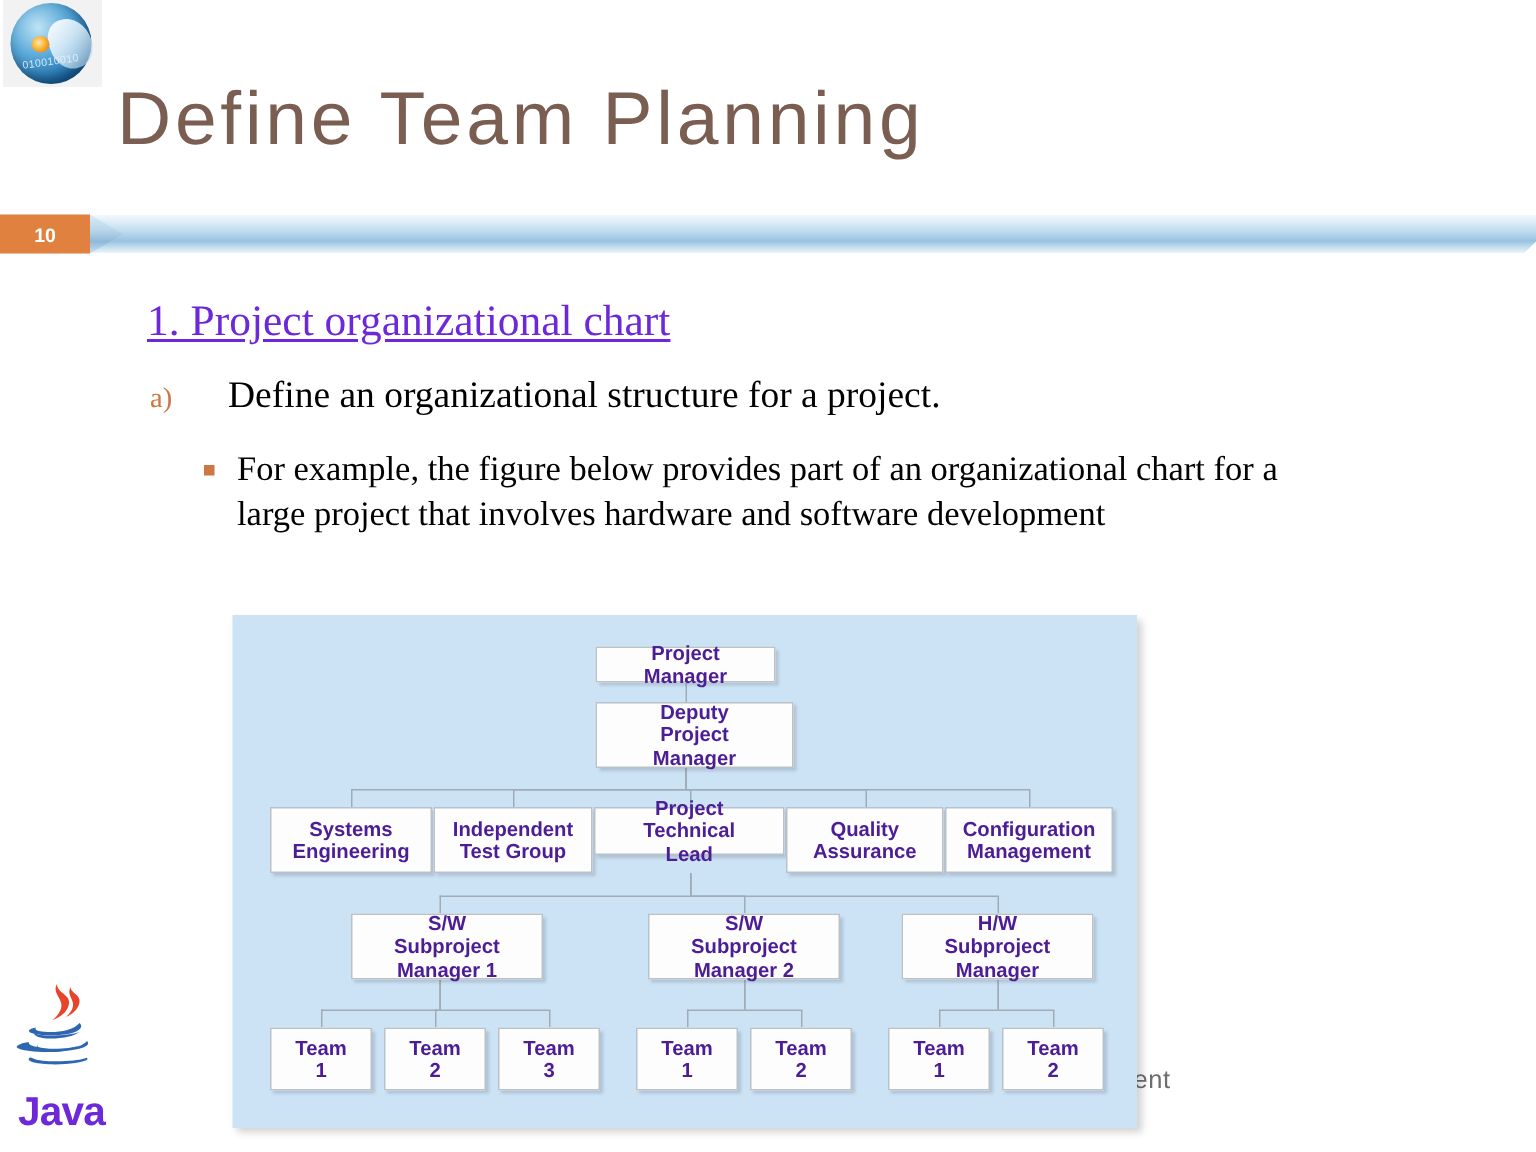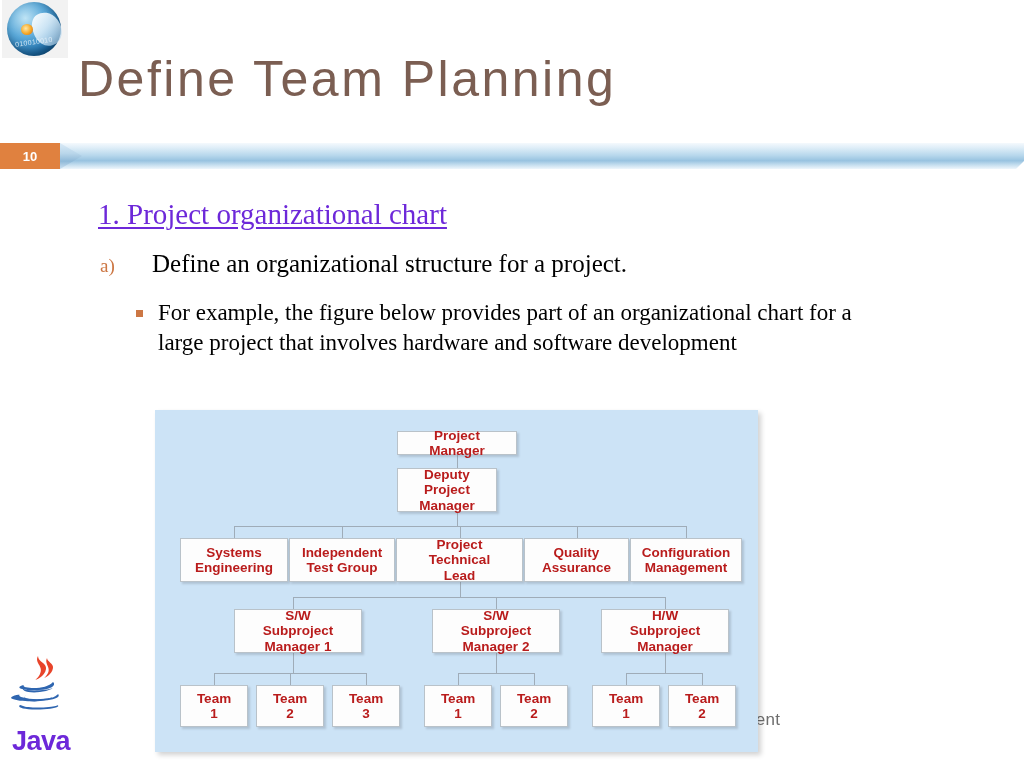--- a/index.html
+++ b/index.html
@@ -195,21 +195,21 @@
     box-shadow: 3px 3px 5px rgba(0,0,0,.18);
   }
   .node {
     position: absolute;
     background: #fdfdfd;
     border: 1px solid #b9c2c9;
     box-shadow: 2px 2px 2px rgba(90,100,110,.25);
     font-family: "Liberation Sans", sans-serif;
     font-weight: bold;
     font-size: 13.5px;
-    color: #b91c1c;
+    color: #4c1d95;
     line-height: 1.14;
     display: flex;
     align-items: center;
     justify-content: center;
     text-align: center;
     box-sizing: border-box;
     padding: 2px 20px;
   }
   .conn {
     position: absolute;
@@ -292,24 +292,24 @@
     <div class="conn" style="left: 341px; top: 243px; width: 1px; height: 20px;"></div>
     <div class="conn" style="left: 341px; top: 263px; width: 38px; height: 1px;"></div>
     <div class="conn" style="left: 379px; top: 263px; width: 1px; height: 12px;"></div>
     <div class="conn" style="left: 510px; top: 243px; width: 1px; height: 20px;"></div>
     <div class="conn" style="left: 471px; top: 263px; width: 39px; height: 1px;"></div>
     <div class="conn" style="left: 471px; top: 263px; width: 1px; height: 12px;"></div>
     <div class="conn" style="left: 510px; top: 243px; width: 1px; height: 20px;"></div>
     <div class="conn" style="left: 510px; top: 263px; width: 37px; height: 1px;"></div>
     <div class="conn" style="left: 547px; top: 263px; width: 1px; height: 12px;"></div>
     <div class="node" style="left: 242px; top: 21px; width: 120px; height: 24px;">Project Manager</div>
-    <div class="node" style="left: 242px; top: 58px; width: 100px; height: 44px;">Deputy Project Manager</div>
+    <div class="node" style="left: 242px; top: 58px; width: 132px; height: 44px;">Deputy Project Manager</div>
     <div class="node" style="left: 25px; top: 128px; width: 108px; height: 44px;">Systems Engineering</div>
     <div class="node" style="left: 134px; top: 128px; width: 106px; height: 44px;">Independent Test Group</div>
-    <div class="node" style="left: 241px; top: 128px; width: 127px; height: 44px;">Project Technical Lead</div>
+    <div class="node" style="left: 241px; top: 128px; width: 127px; height: 32px;">Project Technical Lead</div>
     <div class="node" style="left: 369px; top: 128px; width: 105px; height: 44px;">Quality Assurance</div>
     <div class="node" style="left: 475px; top: 128px; width: 112px; height: 44px;">Configuration Management</div>
     <div class="node" style="left: 79px; top: 199px; width: 128px; height: 44px;">S/W Subproject Manager 1</div>
     <div class="node" style="left: 277px; top: 199px; width: 128px; height: 44px;">S/W Subproject Manager 2</div>
     <div class="node" style="left: 446px; top: 199px; width: 128px; height: 44px;">H/W Subproject Manager</div>
     <div class="node" style="left: 25px; top: 275px; width: 68px; height: 42px;">Team 1</div>
     <div class="node" style="left: 101px; top: 275px; width: 68px; height: 42px;">Team 2</div>
     <div class="node" style="left: 177px; top: 275px; width: 68px; height: 42px;">Team 3</div>
     <div class="node" style="left: 269px; top: 275px; width: 68px; height: 42px;">Team 1</div>
     <div class="node" style="left: 345px; top: 275px; width: 68px; height: 42px;">Team 2</div>

